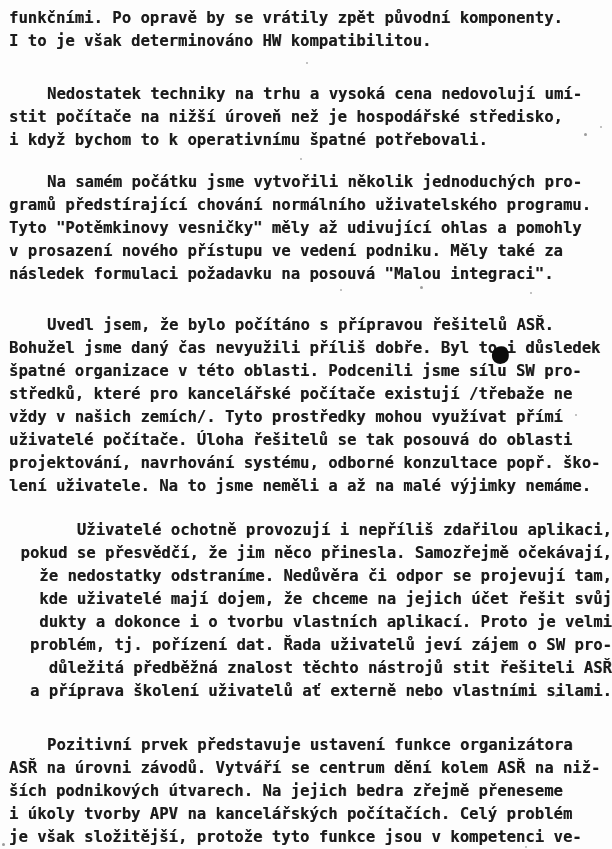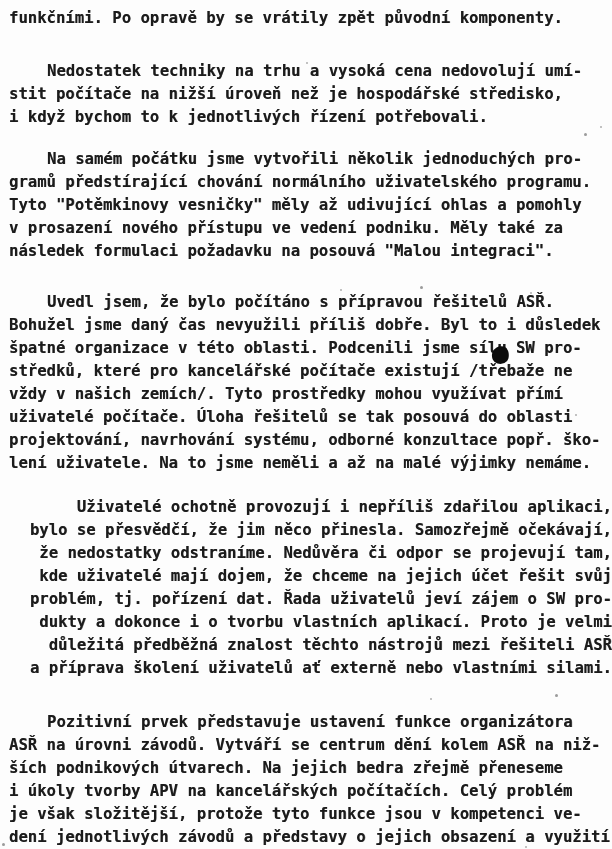--- a/index.html
+++ b/index.html
@@ -51,26 +51,27 @@
   }
   .speck.sm { width: 2px; height: 2px; opacity: 0.4; }
 </style>
 </head>
 <body>
 
 <div class="page">
 
   <p class="para p0">
     <span class="line" style="display:block">funkčními. Po opravě by se vrátily zpět původní komponenty.</span>
+    <span class="line" style="display:block">I to je však determinováno HW kompatibilitou.</span>
   </p>
 
   <p class="para p1 indent">
     <span class="line" style="display:block">Nedostatek techniky na trhu a vysoká cena nedovolují umí-</span>
     <span class="line" style="display:block">stit počítače na nižší úroveň než je hospodářské středisko,</span>
-    <span class="line" style="display:block">i když bychom to k jednotlivých řízení potřebovali.</span>
+    <span class="line" style="display:block">i když bychom to k operativnímu špatné potřebovali.</span>
   </p>
 
   <p class="para p2 indent">
     <span class="line" style="display:block">Na samém počátku jsme vytvořili několik jednoduchých pro-</span>
     <span class="line" style="display:block">gramů předstírající chování normálního uživatelského programu.</span>
     <span class="line" style="display:block">Tyto "Potěmkinovy vesničky" měly až udivující ohlas a pomohly</span>
     <span class="line" style="display:block">v prosazení nového přístupu ve vedení podniku. Měly také za</span>
     <span class="line" style="display:block">následek formulaci požadavku na posouvá "Malou integraci".</span>
   </p>
 
@@ -80,26 +81,26 @@
     <span class="line" style="display:block">špatné organizace v této oblasti. Podcenili jsme sílu SW pro-</span>
     <span class="line" style="display:block">středků, které pro kancelářské počítače existují /třebaže ne</span>
     <span class="line" style="display:block">vždy v našich zemích/. Tyto prostředky mohou využívat přímí</span>
     <span class="line" style="display:block">uživatelé počítače. Úloha řešitelů se tak posouvá do oblasti</span>
     <span class="line" style="display:block">projektování, navrhování systému, odborné konzultace popř. ško-</span>
     <span class="line" style="display:block">lení uživatele. Na to jsme neměli a až na malé výjimky nemáme.</span>
   </p>
 
   <p class="para p4 indent">
     <span class="line" style="display:block">Uživatelé ochotně provozují i nepříliš zdařilou aplikaci,</span>
-    <span class="line" style="display:block">bylo se přesvědčí, že jim něco přinesla. Samozřejmě očekávají,</span>
+    <span class="line" style="display:block">pokud se přesvědčí, že jim něco přinesla. Samozřejmě očekávají,</span>
     <span class="line" style="display:block">že nedostatky odstraníme. Nedůvěra či odpor se projevují tam,</span>
     <span class="line" style="display:block">kde uživatelé mají dojem, že chceme na jejich účet řešit svůj</span>
+    <span class="line" style="display:block">dukty a dokonce i o tvorbu vlastních aplikací. Proto je velmi</span>
     <span class="line" style="display:block">problém, tj. pořízení dat. Řada uživatelů jeví zájem o SW pro-</span>
-    <span class="line" style="display:block">dukty a dokonce i o tvorbu vlastních aplikací. Proto je velmi</span>
-    <span class="line" style="display:block">důležitá předběžná znalost těchto nástrojů mezi řešiteli ASŘ</span>
+    <span class="line" style="display:block">důležitá předběžná znalost těchto nástrojů stit řešiteli ASŘ</span>
     <span class="line" style="display:block">a příprava školení uživatelů ať externě nebo vlastními silami.</span>
   </p>
 
   <p class="para p5 indent">
     <span class="line" style="display:block">Pozitivní prvek představuje ustavení funkce organizátora</span>
     <span class="line" style="display:block">ASŘ na úrovni závodů. Vytváří se centrum dění kolem ASŘ na niž-</span>
     <span class="line" style="display:block">ších podnikových útvarech. Na jejich bedra zřejmě přeneseme</span>
     <span class="line" style="display:block">i úkoly tvorby APV na kancelářských počítačích. Celý problém</span>
     <span class="line" style="display:block">je však složitější, protože tyto funkce jsou v kompetenci ve-</span>
     <span class="line" style="display:block">dení jednotlivých závodů a představy o jejich obsazení a využití</span>

